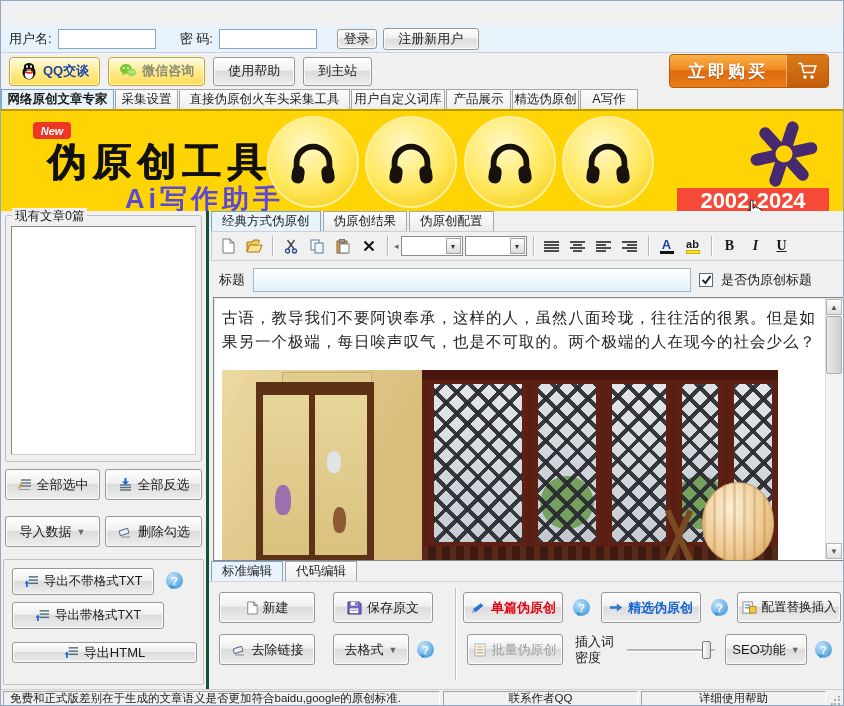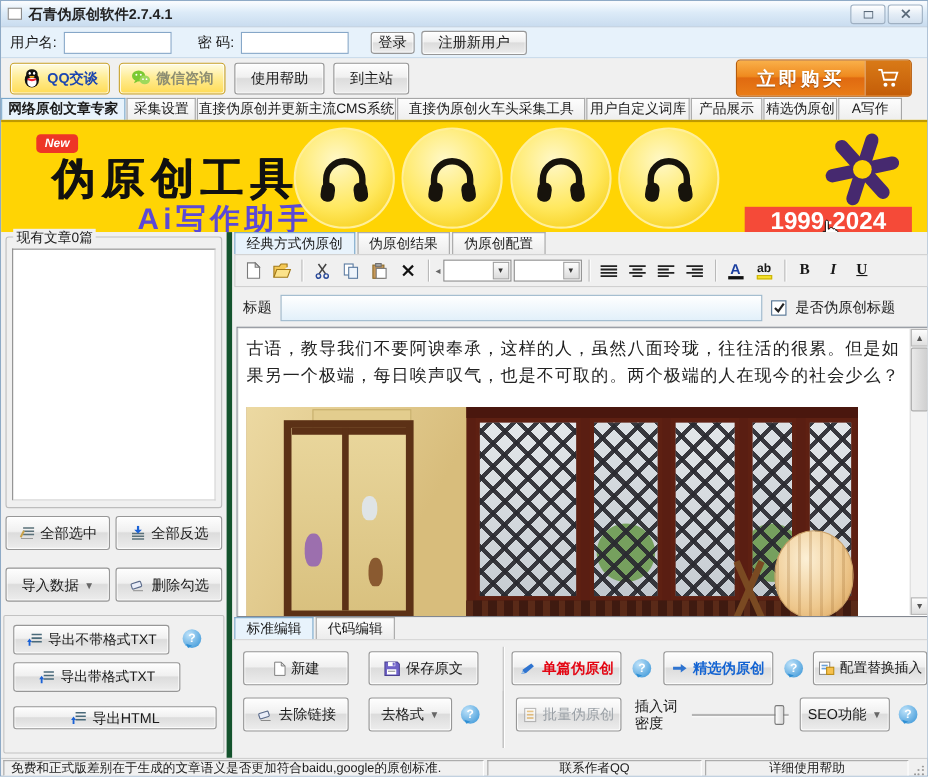--- a/index.html
+++ b/index.html
@@ -73,21 +73,21 @@
   .groupbox legend, .group-title { position:absolute; top:-8px; left:6px; background:#f0f0f0; padding:0 3px; font-size:12.5px; }
   .listbox { position:absolute; left:5px; top:10px; right:5px; bottom:6px; background:#fff;
       border:1px solid #8a8a8a; border-right-color:#d0d0d0; border-bottom-color:#d0d0d0; }
   .lp-btn { position:absolute; height:31px; }
   .exp-group { position:absolute; left:2px; top:348px; width:201px; height:126px; border:1px solid #c2c2c2; border-radius:2px; }
   .help { width:17px; height:17px; border-radius:50%; background:radial-gradient(circle at 35% 30%,#bfe3fa,#2f8fd4);
       color:#fff; font-size:11px; font-weight:bold; display:inline-flex; align-items:center; justify-content:center; position:relative; }
   .help::after { content:""; position:absolute; left:2px; bottom:-3px; border:3px solid transparent; border-top-color:#2f8fd4; transform:rotate(18deg); }
 
   
-  .mainpanel { left:205px; top:210px; width:639px; height:478px; background:#f0f0f0; border-left:5px solid #14532d; }
+  .mainpanel { left:205px; top:210px; width:639px; height:478px; background:#f0f0f0; border-left:3px solid #14532d; }
   .mtabs { position:absolute; left:2px; top:0; height:20px; display:flex; }
   .mtab { height:20px; padding:0 10px; border:1px solid #a6a6a6; border-bottom:none; margin-right:2px;
       background:linear-gradient(#fdfdfd,#ececec); font-size:12.5px; display:flex; align-items:center; }
   .mtab.active { background:#e8f3fc; border-color:#7ba7c9; }
   .edittoolbar { position:absolute; left:2px; top:20px; width:635px; height:30px; background:#f0f0f0;
       border:1px solid #d0d0d0; display:flex; align-items:center; gap:2px; padding:0 4px; }
   .ti { width:24px; height:22px; display:flex; align-items:center; justify-content:center; border:1px solid transparent; border-radius:2px; }
   .tsep { width:1px; height:20px; background:#b9b9b9; box-shadow:1px 0 0 #fff; margin:0 4px; }
   .combo { width:62px; height:20px; background:#fff; border:1px solid #8a8a8a; position:relative; }
   .combo .dd { position:absolute; right:1px; top:1px; bottom:1px; width:15px;
@@ -166,36 +166,20 @@
   .sseg1 { flex:1; }
   .sseg2 { width:195px; justify-content:center; }
   .sseg3 { width:185px; justify-content:center; }
   .grip { width:12px; display:flex; align-items:flex-end; justify-content:flex-end; }
 </style>
 </head>
 <body>
 
 <div class="window">
 
-  <div class="titlebar abs">
-    <span class="app-icon"></span>
-    <span class="title-text">石青伪原创软件2.7.4.1</span>
-    <span class="win-ctl">
-      <span class="win-btn">
-        <svg width="9" height="8">
-            <rect x="0.5" y="1.5" width="8" height="6" fill="none" stroke="#5a6a7a"></rect>
-          </svg>
-      </span>
-      <span class="win-btn">
-        <svg width="9" height="9">
-            <path d="M1 1l7 7M8 1l-7 7" stroke="#5a6a7a" stroke-width="1.6"></path>
-          </svg>
-      </span>
-    </span>
-  </div>
 
   <div class="loginrow abs">
     <label>用户名:</label>
     <input class="txt" value="" style="">
     <label style="margin-left:18px">密  码:</label>
     <input class="txt" value="" style="">
     <button class="btn login-btn" style="margin-left:14px">登录</button>
     <button class="btn reg-btn">注册新用户</button>
   </div>
 
@@ -234,21 +218,20 @@
             <circle cx="8" cy="16" r="1.8" fill="#fff" stroke="none"></circle>
             <circle cx="15" cy="16" r="1.8" fill="#fff" stroke="none"></circle>
           </svg>
       </span>
     </div>
   </div>
 
   <div class="navtabs abs">
     <div class="ntab active" style="width:113px">网络原创文章专家</div>
     <div class="ntab" style="width:63px">采集设置</div>
-    <div class="ntab" style="width:181px">直接伪原创并更新主流CMS系统</div>
     <div class="ntab" style="width:171px">直接伪原创火车头采集工具</div>
     <div class="ntab" style="width:94px">用户自定义词库</div>
     <div class="ntab" style="width:65px">产品展示</div>
     <div class="ntab" style="width:67px">精选伪原创</div>
     <div class="ntab" style="width:58px">A写作</div>
   </div>
 
   <div class="banner abs">
     <span class="new-badge">New</span>
     <span class="banner-title">伪原创工具</span>
@@ -301,21 +284,21 @@
           <g transform="rotate(240)">
               <rect x="-6" y="-34" width="12" height="38" rx="6" transform="rotate(18)"></rect>
             </g>
           <g transform="rotate(300)">
               <rect x="-6" y="-34" width="12" height="38" rx="6" transform="rotate(18)"></rect>
             </g>
         </g>
         <circle r="8.5" fill="#ffd404"></circle>
       </svg>
     </span>
-    <span class="badge-years">1999-2024</span>
+    <span class="badge-years">2002-2024</span>
     <span class="hand-cursor">
       <svg width="17" height="19" viewBox="0 0 17 19">
           <path d="M5.5 1.2c.9 0 1.5.6 1.5 1.5v6.6l1-.2c.4-1.8 3.3-1.5 3.4.1 1.3-.9 2.7.2 2.5 1.3 1.1-.4 2 .5 1.7 1.6l-1.9 4.6c-.5 1.4-1.5 2.2-3.1 2.2H7.8c-.9 0-1.8-.4-2.4-1.2L2 13.2c-.9-1.2.7-2.6 1.8-1.6l.5.5V2.7c0-.9.6-1.5 1.2-1.5z" fill="#fff" stroke="#000" stroke-width=".9"></path>
         </svg>
     </span>
   </div>
 
   <div class="leftpanel abs">
     <div class="groupbox">
       <span class="group-title">现有文章0篇</span>

